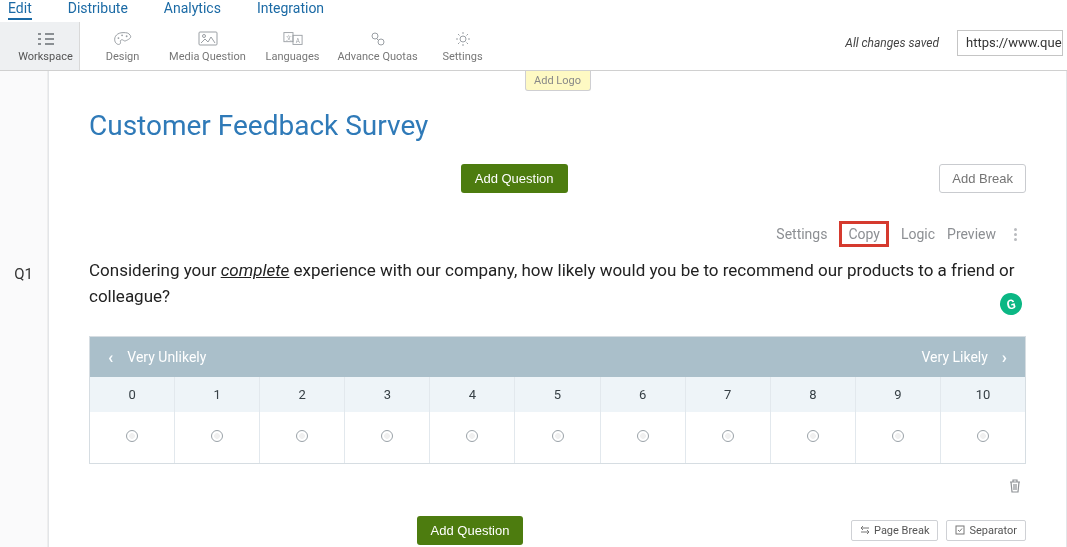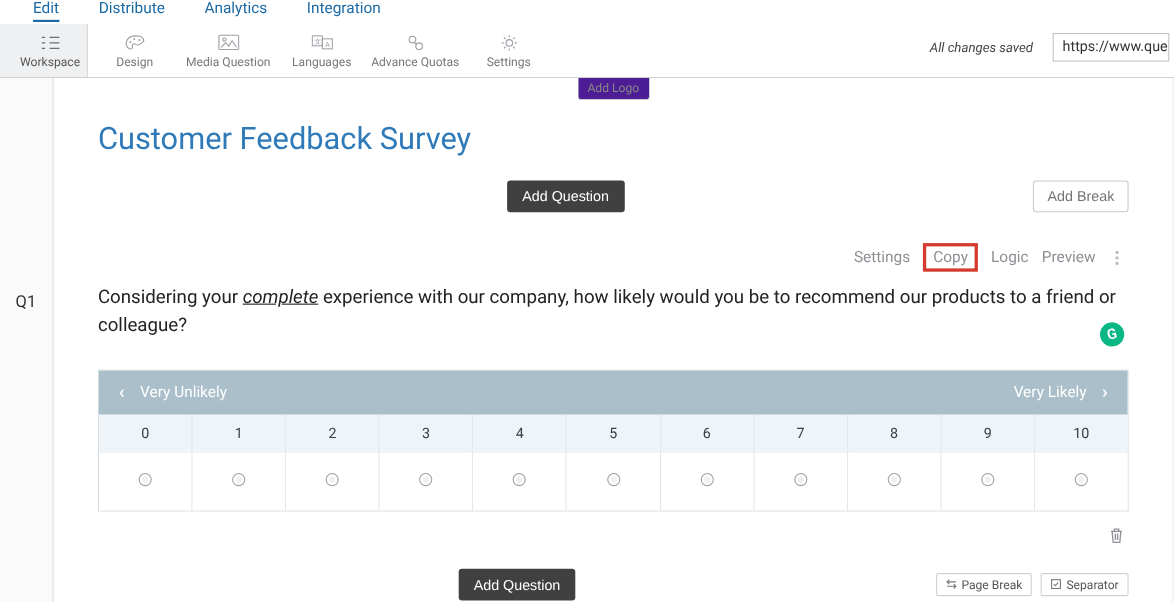--- a/index.html
+++ b/index.html
@@ -1,35 +1,35 @@
 <!DOCTYPE html>
 <html><head>
 <meta charset="utf-8">
 <style>
   * { box-sizing: border-box; margin: 0; padding: 0; }
   body { font-family: -apple-system, "Segoe UI", Roboto, Helvetica, Arial, sans-serif; font-size: 13px; color: #333; background: #fff; width:1067px; }
   .topnav { display: flex; gap: 36px; padding: 0 8px; height: 22px; align-items: flex-start; }
   .topnav a { color: #1b6aa5; font-size: 14px; text-decoration: none; cursor: pointer; }
-  .topnav a.active { border-bottom: 2px solid #1b6aa5; padding-bottom: 2px; margin-left: 22px; }
+  .topnav a.active { border-bottom: 2px solid #1b6aa5; padding-bottom: 2px; }
   .toolbar-row { display: flex; align-items: flex-start; border-bottom: 1px solid #d0d0d0; background:#fff; }
   .toolbar { display: flex; }
   .tb-item { display: flex; flex-direction: column; align-items: center; justify-content: center; width: 85px; height: 48px; font-size: 11px; color: #777; cursor: pointer; gap:2px; }
   .tb-item.workspace { width:80px; background: #eef0f2; border-right:1px solid #d9d9d9; color:#555;padding-left:12px; }
   .tb-item .ic { width: 20px; height: 18px; display:flex; align-items:center; justify-content:center; }
   .toolbar-right { margin-left: auto; display: flex; align-items: center; gap: 18px; padding: 8px 4px 0 0; }
   .save-status { font-style: italic; color: #444; font-size: 12px; }
   .url-box { height: 26px; border: 1px solid #c5c5c5; padding: 4px 8px; font-size: 13px; width: 106px; background:#fff; color:#333; overflow:hidden; white-space:nowrap; }
   .stage { display: flex; }
   .gutter { width: 48px; background: #fafafb; text-align: center; padding-top: 194px; color: #333; font-size: 15px; border-right:1px solid #eee; min-height:474px;}
   .canvas { flex: 1; background: #f3f4f6; padding: 0 0 0 0; }
   .card { background: #fff; margin: 0 0; border: 1px solid #e3e5e8; border-top:none; width:100%; }
-  .add-logo { margin: 0 auto; width: 66px; height: 20px; border: 1px solid #cfcfd2; border-top:none; border-radius: 0 0 3px 3px; font-size: 11px; color: #888; display:flex; align-items:center; justify-content:center; cursor:pointer; background:#4c1d95;}
+  .add-logo { margin: 0 auto; width: 66px; height: 20px; border: 1px solid #cfcfd2; border-top:none; border-radius: 0 0 3px 3px; font-size: 11px; color: #888; display:flex; align-items:center; justify-content:center; cursor:pointer; background:#fef9c3;}
   .survey-title { color: #2f7ab8; font-size: 28px; font-weight: 400; padding: 18px 40px 14px 40px; }
   .actions-row { display:flex; align-items:center; padding: 8px 40px 0 40px; }
-  .btn-primary { background:#404040; color:#fff; border:none; border-radius:3px; font-size:13px; padding:7px 14px; cursor:pointer; }
+  .btn-primary { background:#4d7c0f; color:#fff; border:none; border-radius:3px; font-size:13px; padding:7px 14px; cursor:pointer; }
   .btn-outline { background:#fff; color:#747474; border:1px solid #c9cbcf; border-radius:3px; font-size:13px; padding:6px 12px; cursor:pointer; }
   .q-toolbar { display:flex; gap:12px; justify-content:flex-end; align-items:center; padding: 28px 44px 6px 40px; font-size:14px; color:#8c8f93; }
   .q-toolbar span { cursor:pointer; }
   .q-toolbar .highlighted { border:3px solid #d53a2e; padding:2px 6px; color:#8c8f93; }
   .q-dots { width:14px; display:flex; flex-direction:column; gap:2px; align-items:center; cursor:pointer;}
   .q-dots i { width:3px; height:3px; background:#b9bbbf; border-radius:50%; display:block;}
   .q-body { padding: 4px 40px 12px 40px; position:relative; }
   .q-text { font-size: 17px; color:#222; line-height:1.55; }
   .q-text .underlined { text-decoration: underline; font-style: italic; }
   .g-badge { position:absolute; right:44px; top:40px; width:22px; height:22px; border-radius:50%; background:#0bb784; color:#fff; font-size:13px; font-weight:600; display:flex; align-items:center; justify-content:center; transform:rotate(-15deg); }

